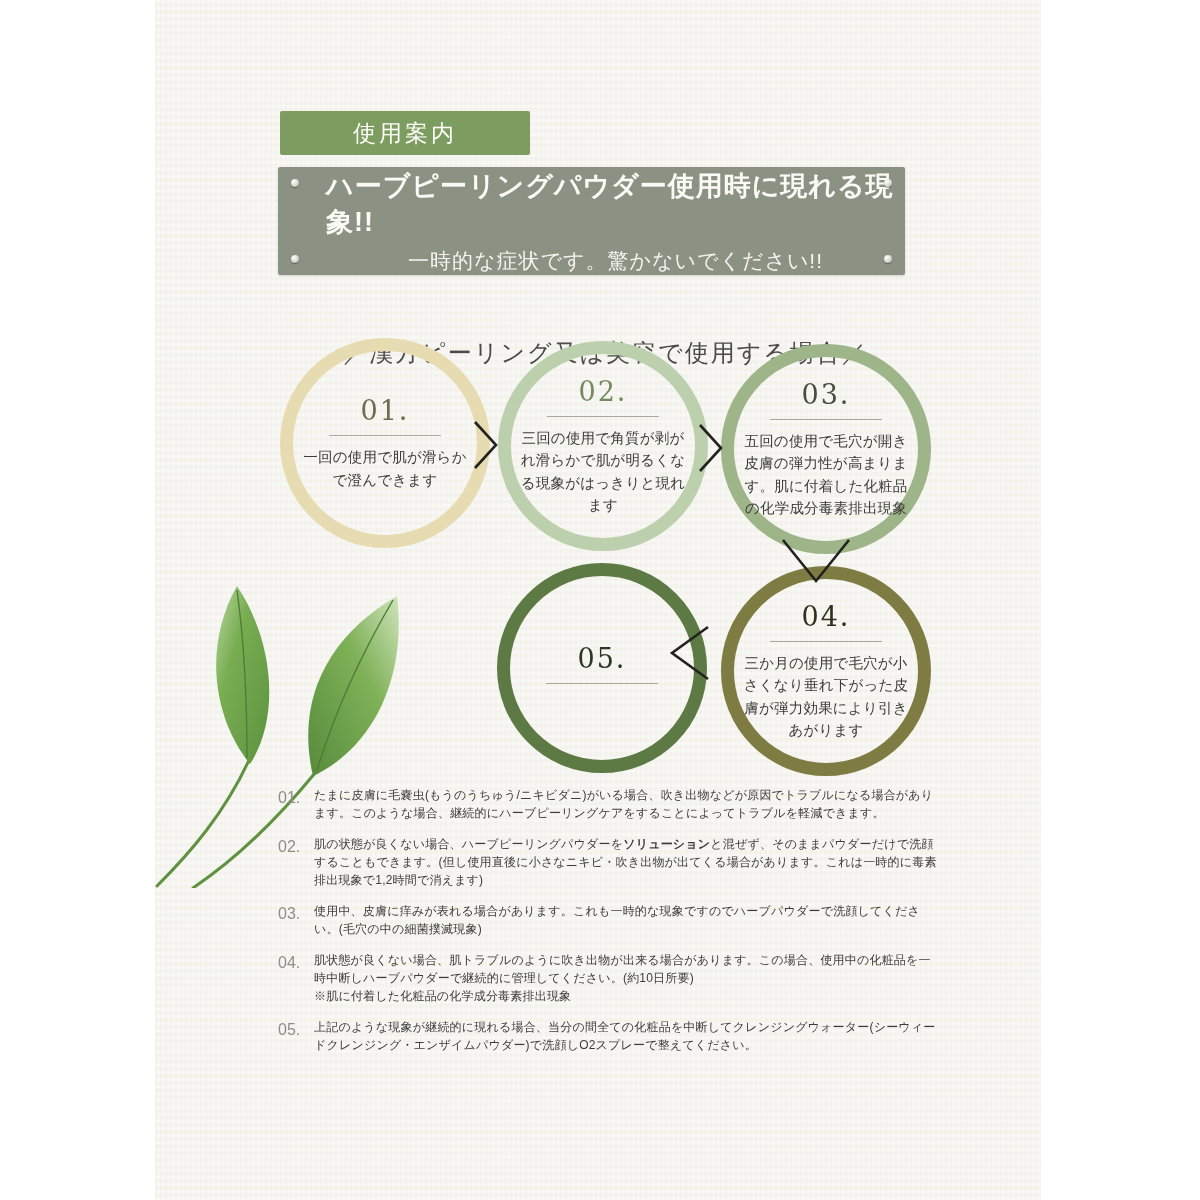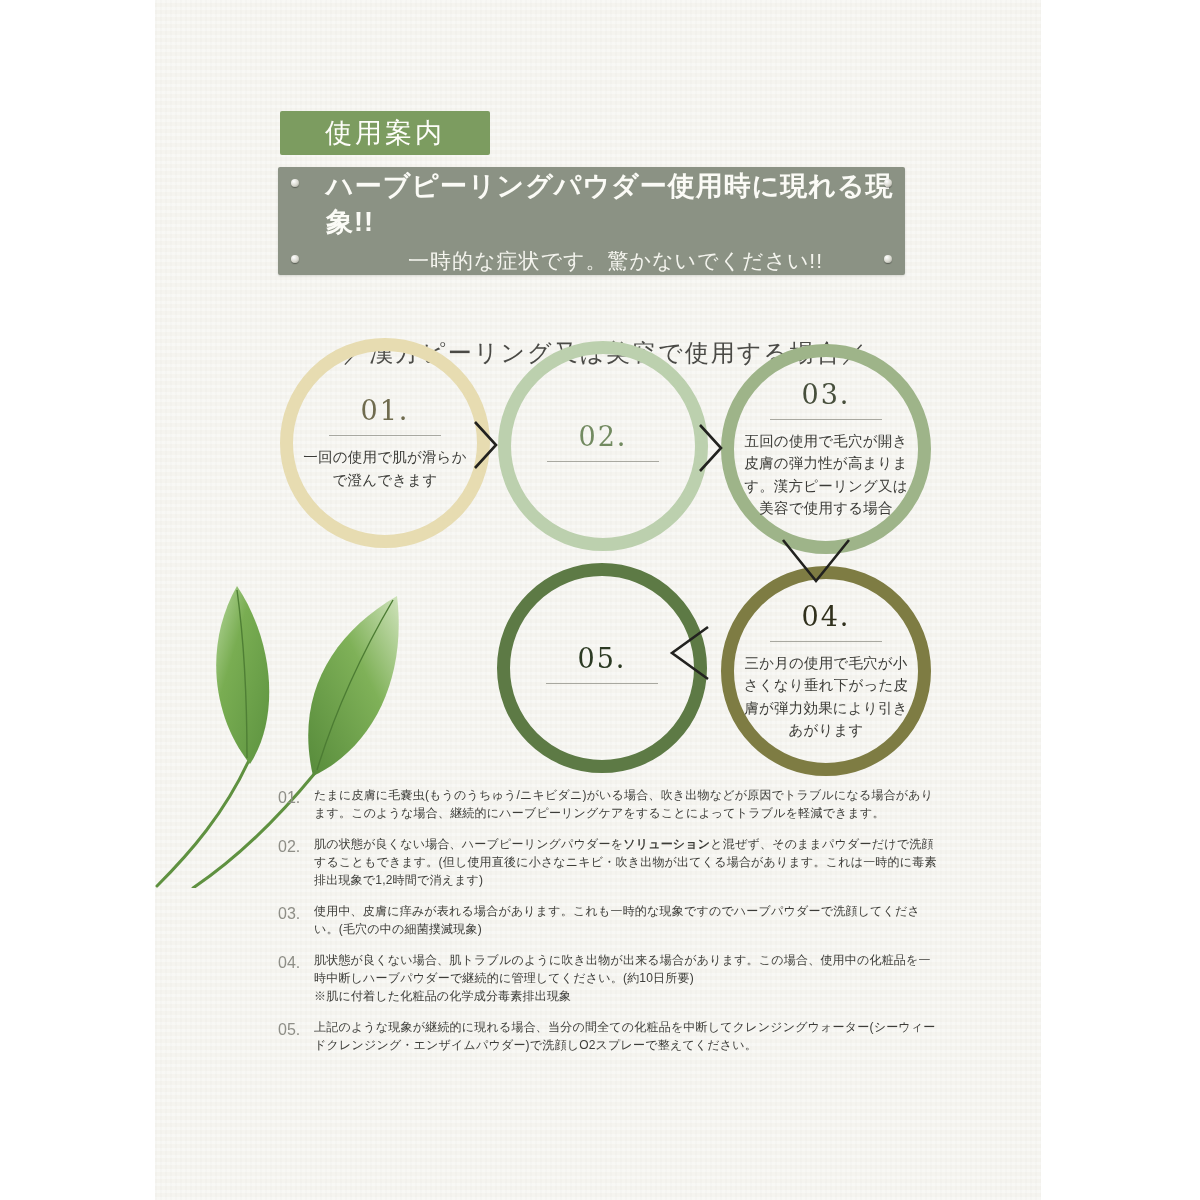--- a/index.html
+++ b/index.html
@@ -7,23 +7,23 @@
   body { font-family:"Liberation Sans", sans-serif; }
   .canvas { position:relative; width:1200px; height:1200px; background:#ffffff; overflow:hidden; }
   .paper {
     position:absolute; left:155px; top:0; width:886px; height:1200px;
     background-color:#f5f4ef;
     background-image:repeating-linear-gradient(90deg, rgba(0,0,0,0.013) 0 2px, transparent 2px 5px),
                      repeating-linear-gradient(0deg, rgba(255,255,255,0.35) 0 3px, transparent 3px 7px);
   }
   
   .badge {
-    position:absolute; left:125px; top:111px; width:210px; height:44px;
+    position:absolute; left:125px; top:111px; width:250px; height:44px;
     display:flex; align-items:center; justify-content:center;
-    color:#fdfdf8; font-size:27px; letter-spacing:3px; border-radius:2px;
+    color:#fdfdf8; font-size:23px; letter-spacing:3px; border-radius:2px;
   }
   
   .banner {
     position:absolute; left:123px; top:167px; width:627px; height:108px;
     display:flex; flex-direction:column; align-items:center; justify-content:center;
     gap:7px; border-radius:2px; box-shadow:0 1px 2px rgba(60,60,50,0.18);padding-left:48px;
   }
   .banner-title { color:#fbfbf6; font-size:27px; font-weight:bold; letter-spacing:1px; }
   .banner-subtitle { color:#f4f4ee; font-size:21px; letter-spacing:1px;text-align:center; }
   .rivet {
@@ -91,26 +91,27 @@
 
     <div class="step step-01" style="border-color: rgb(231, 220, 177);">
       <div class="step-num" style="color: rgb(111, 107, 78);">01.</div>
       <div class="step-divider"></div>
       <div class="step-text">一回の使用で肌が滑らかで澄んできます</div>
     </div>
 
     <div class="step step-02" style="border-color: rgb(188, 208, 174);">
       <div class="step-num" style="color: rgb(114, 138, 96);">02.</div>
       <div class="step-divider"></div>
+      <div class="step-text">三回の使用で角質が剥がれ滑らかで肌が明るくなる現象がはっきりと現れます</div>
     </div>
 
     <div class="step step-03" style="border-color: rgb(158, 180, 137);">
       <div class="step-num" style="color: rgb(71, 79, 60);">03.</div>
       <div class="step-divider"></div>
-      <div class="step-text">五回の使用で毛穴が開き皮膚の弾力性が高まります。漢方ピーリング又は美容で使用する場合</div>
+      <div class="step-text">五回の使用で毛穴が開き皮膚の弾力性が高まります。肌に付着した化粧品の化学成分毒素排出現象</div>
     </div>
 
     <div class="step step-05" style="border-color: rgb(93, 122, 69);">
       <div class="step-num" style="color: rgb(44, 58, 35);">05.</div>
       <div class="step-divider"></div>
     </div>
 
     <div class="step step-04" style="border-color: rgb(126, 124, 67);">
       <div class="step-num" style="color: rgb(48, 48, 28);">04.</div>
       <div class="step-divider"></div>

